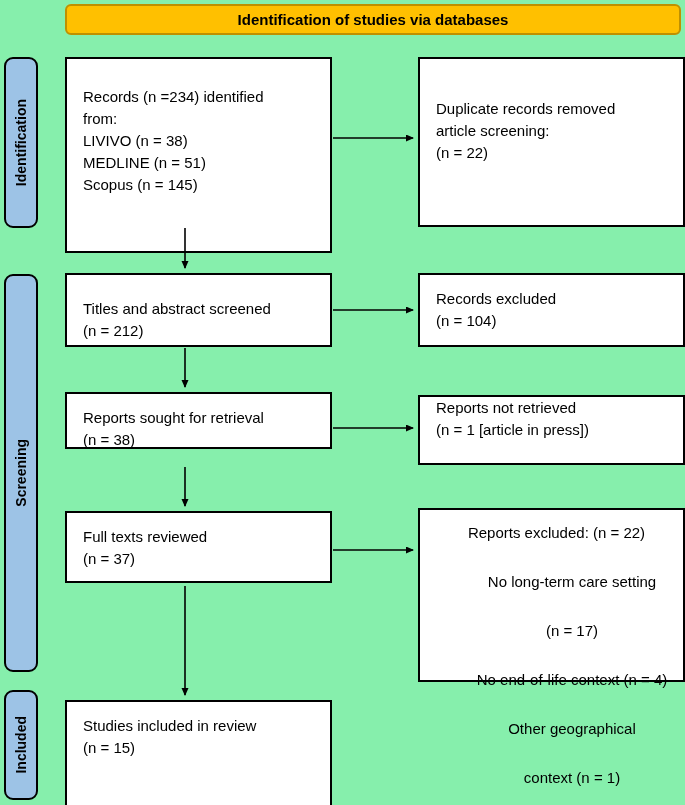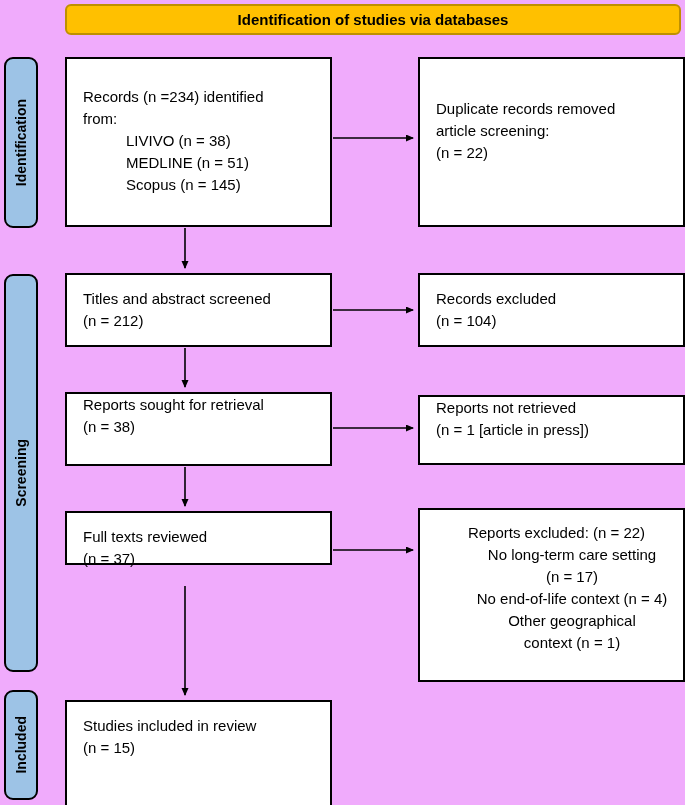--- a/index.html
+++ b/index.html
@@ -1,21 +1,21 @@
 <!DOCTYPE html>
 <html><head>
 <meta charset="utf-8">
 <style>
   * { margin: 0; padding: 0; box-sizing: border-box; }
   body { background: #ffffff; font-family: "Liberation Sans", sans-serif; }
   .canvas {
     position: relative;
     width: 685px;
     height: 805px;
-    background: #f0abfc;
+    background: #86efac;
     overflow: hidden;
   }
   
   .header-bar {
     position: absolute;
     left: 65px; top: 4px;
     width: 616px; height: 31px;
     background: #FFC000;
     border: 2px solid #BF9000;
     border-radius: 6px;
@@ -45,31 +45,31 @@
     position: absolute;
     width: 267px;
     background: #ffffff;
     border: 2px solid #000000;
     font-size: 15px; color: #000000;
     line-height: 22px;
     padding-left: 16px; padding-right: 6px;
   }
   .col-left  { left: 65px; }
   .col-right { left: 418px; }
-  .box-b1 { top: 57px;  height: 170px; padding-top: 27px; }
+  .box-b1 { top: 57px;  height: 196px; padding-top: 27px; }
   .box-r1 { top: 57px;  height: 170px; padding-top: 39px; }
-  .box-b2 { top: 273px; height: 74px;  padding-top: 13px; }
+  .box-b2 { top: 273px; height: 74px;  padding-top: 23px; }
   .box-r2 { top: 273px; height: 74px;  padding-top: 13px; }
-  .box-b3 { top: 392px; height: 74px;  }
+  .box-b3 { top: 392px; height: 57px;  padding-top: 13px; }
   .box-r3 { top: 395px; height: 70px;  }
-  .box-b4 { top: 511px; height: 54px;  padding-top: 13px; }
+  .box-b4 { top: 511px; height: 72px;  padding-top: 13px; }
   .box-r4 { top: 508px; height: 174px; padding-top: 12px; text-align: center; }
   .box-b5 { top: 700px; height: 120px; padding-top: 13px; }
-  .box-b1 .indent { margin-left: 43px; }
-  .box-r4 .indent { margin-left: 31px; }
+  .box-b1 .indent { }
+  .box-r4 .indent { margin-left: 31px; margin-top: 27px; }
   
   .arrows {
     position: absolute;
     left: 0; top: 0;
     width: 685px; height: 805px;
     pointer-events: none;
   }
 </style>
 </head>
 <body>

